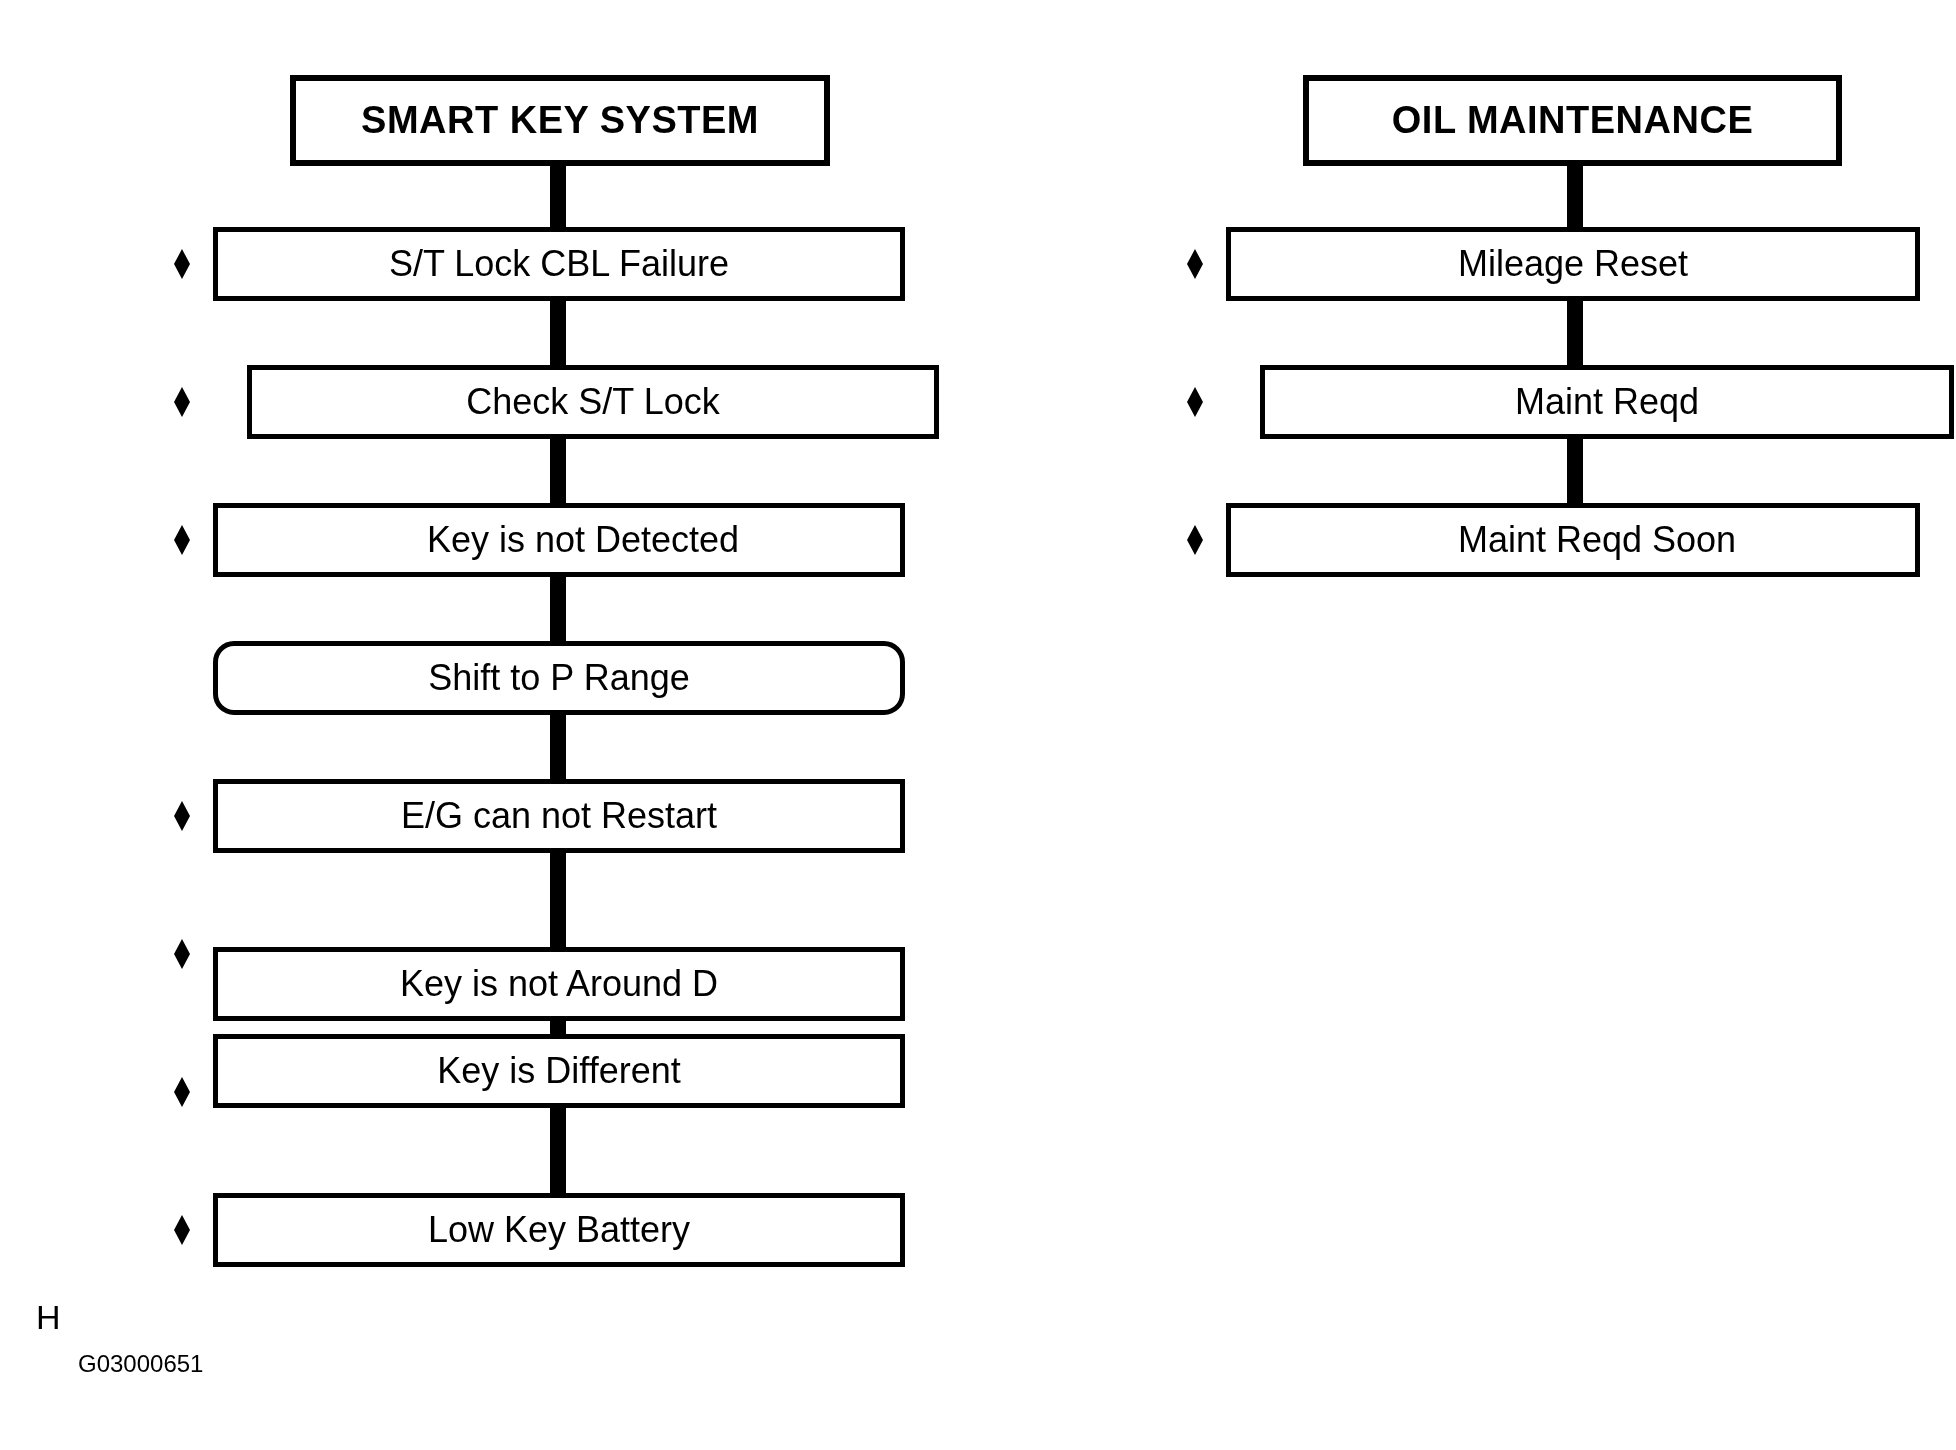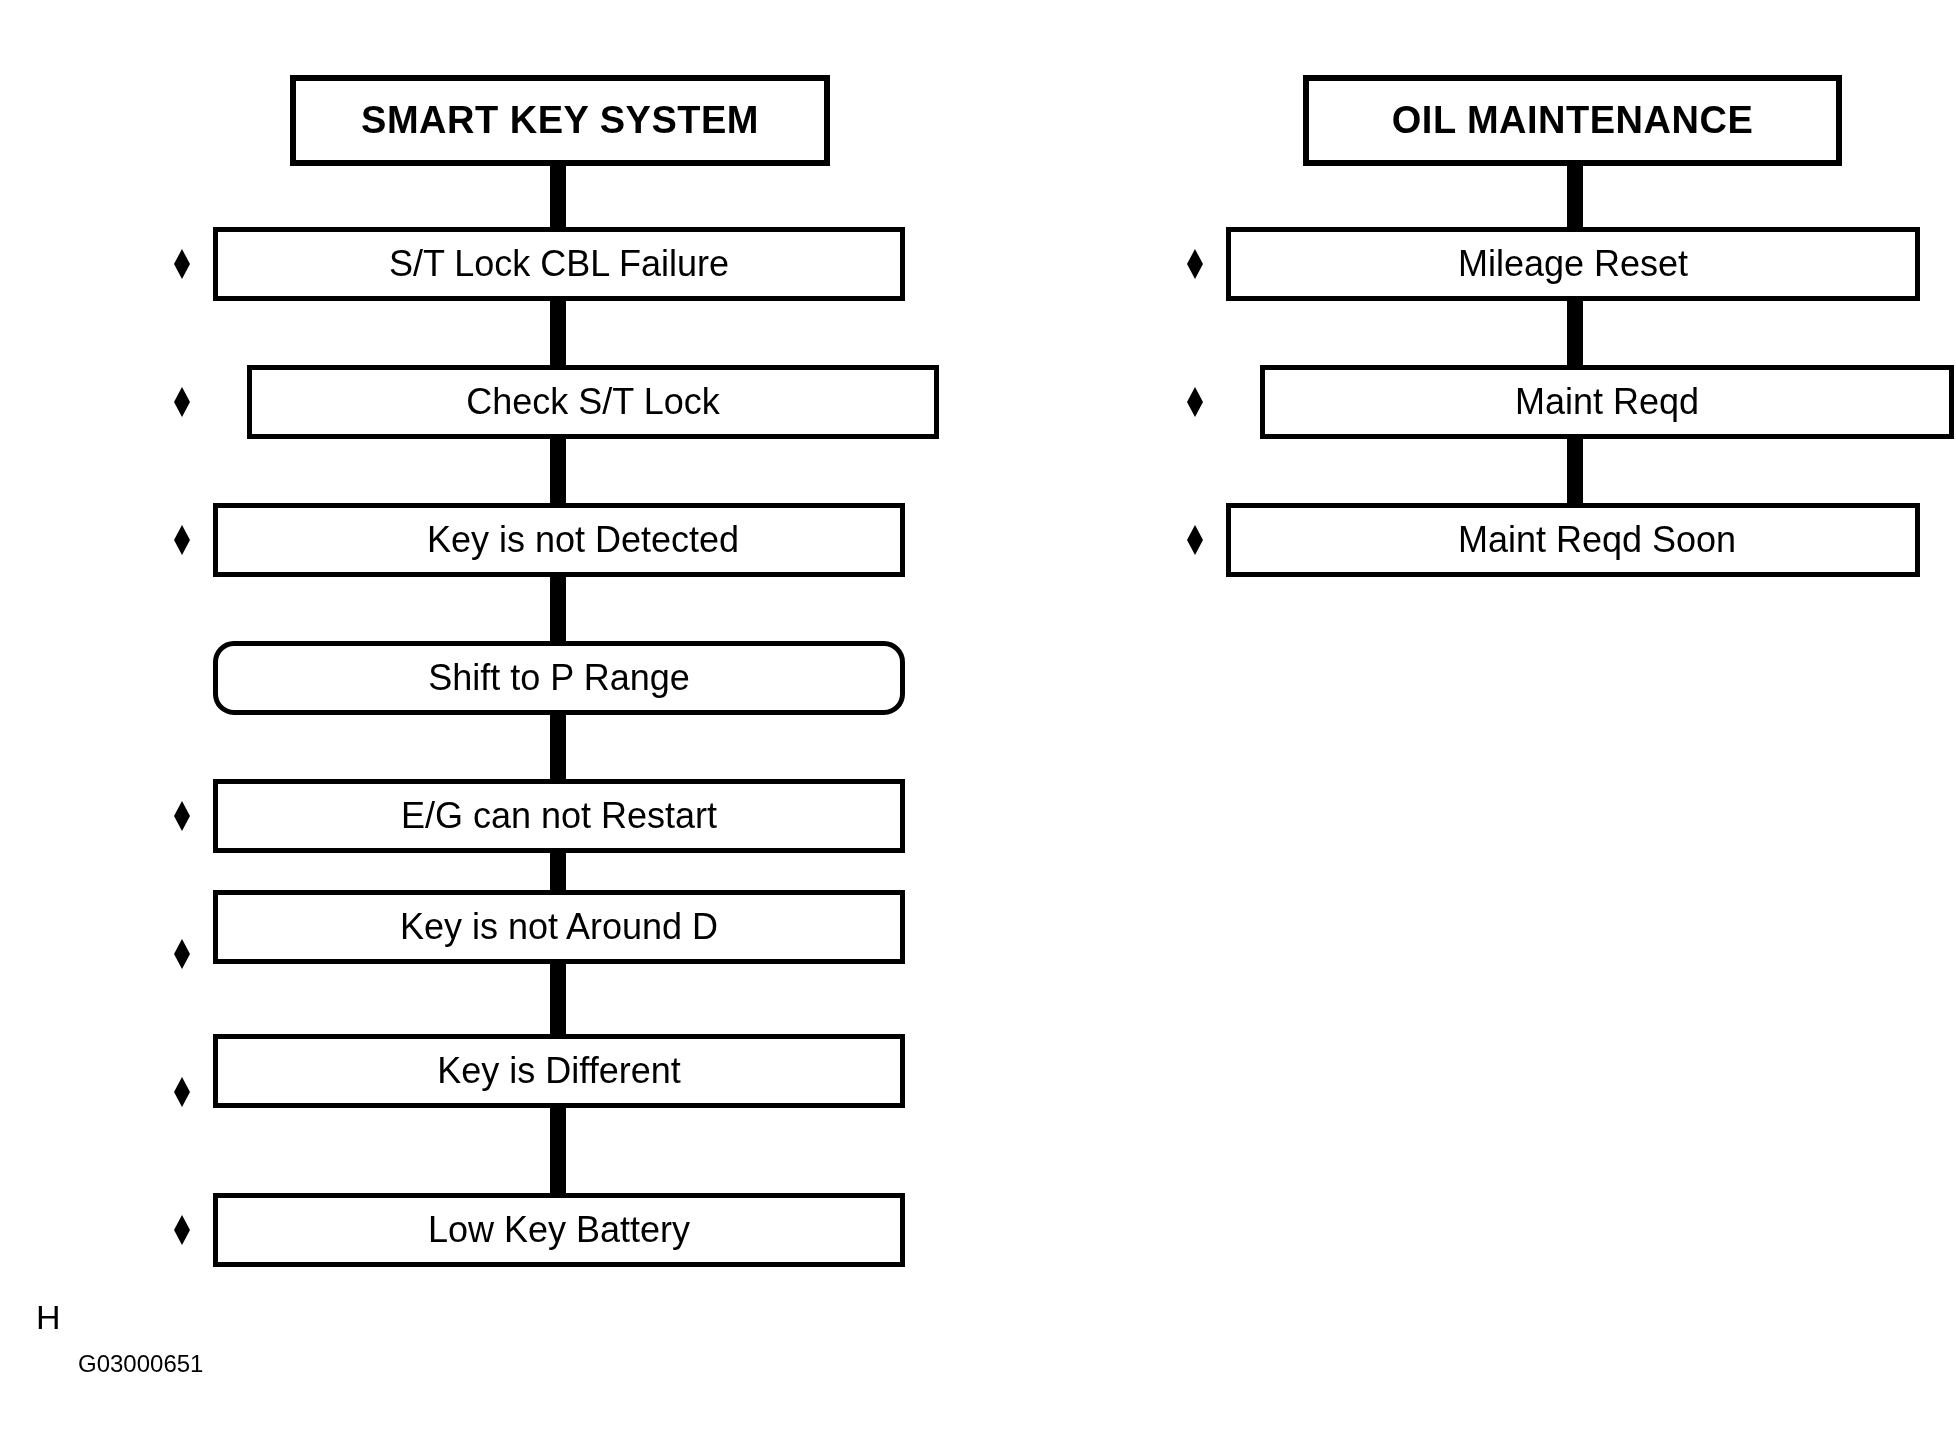--- a/index.html
+++ b/index.html
@@ -55,21 +55,21 @@
   .hdr-right { left: 1303px; top: 75px; width: 539px; height: 91px; }
 
   .item-left  { left: 213px;  width: 692px; height: 74px; }
   .item-right { left: 1226px; width: 694px; height: 74px; }
 
   .r0 { top: 227px; }
   .r1 { top: 365px; margin-left: 34px; }
   .r2 { top: 503px; padding-left: 48px; }
   .r3 { top: 641px; border-radius: 21px; }
   .r4 { top: 779px; }
-  .r5 { top: 890px; }
+  .r5 { top: 947px; }
   .r6 { top: 1034px; }
   .r7 { top: 1193px; }
 
   
   .diamond {
     position: absolute;
     width: 16px;
     height: 30px;
     z-index: 2;
     line-height: 0;

